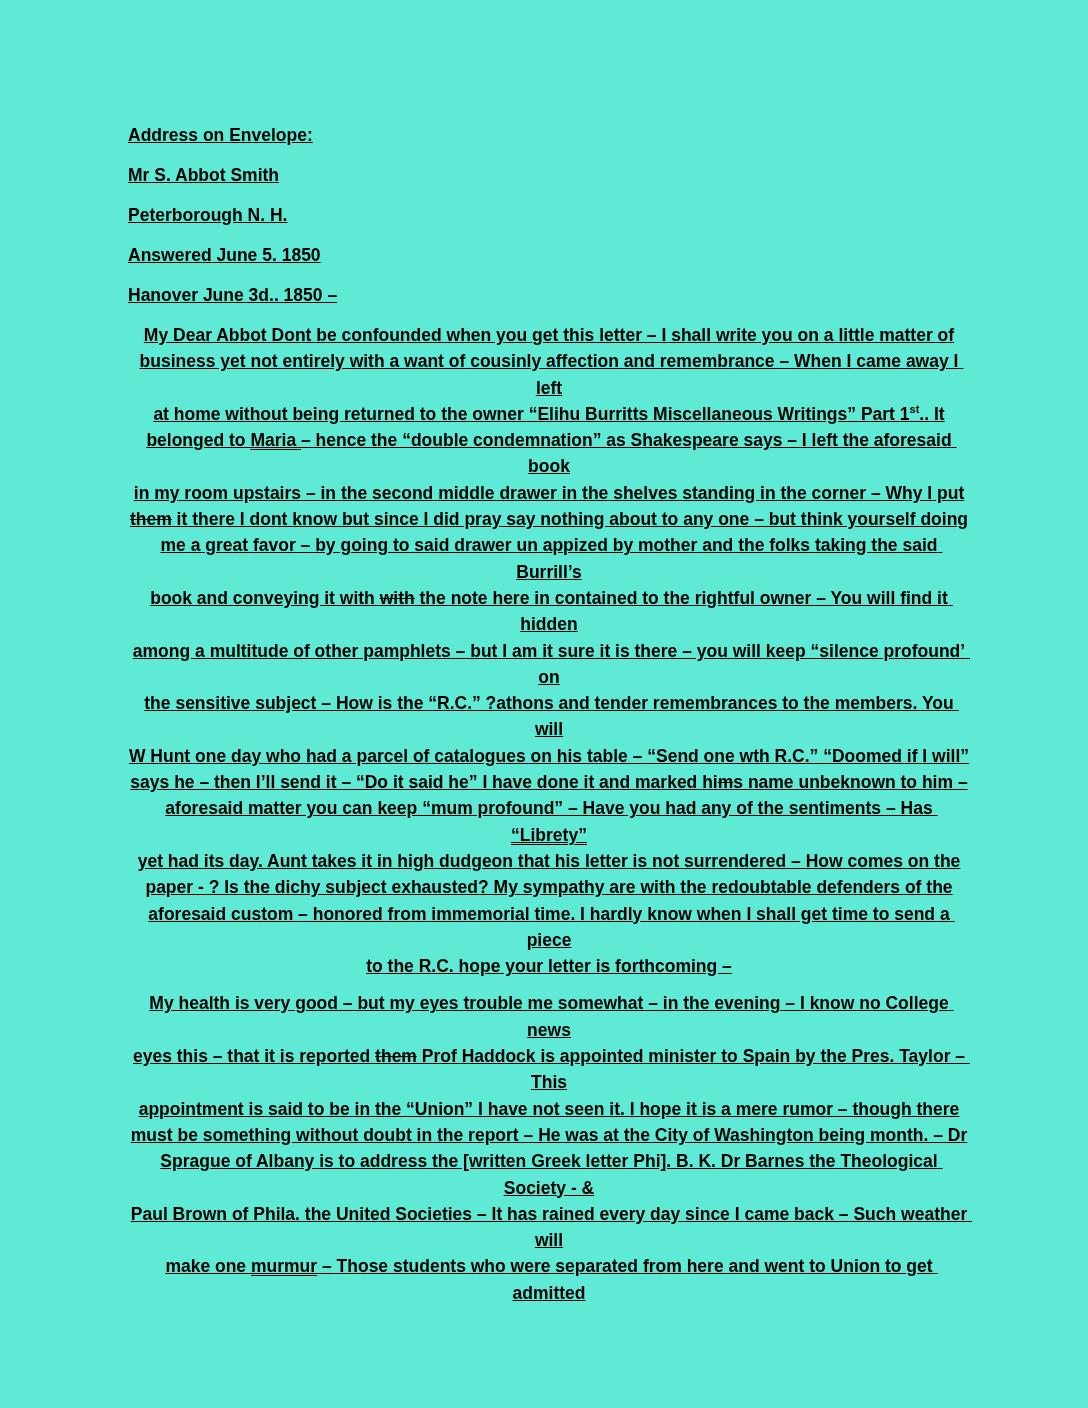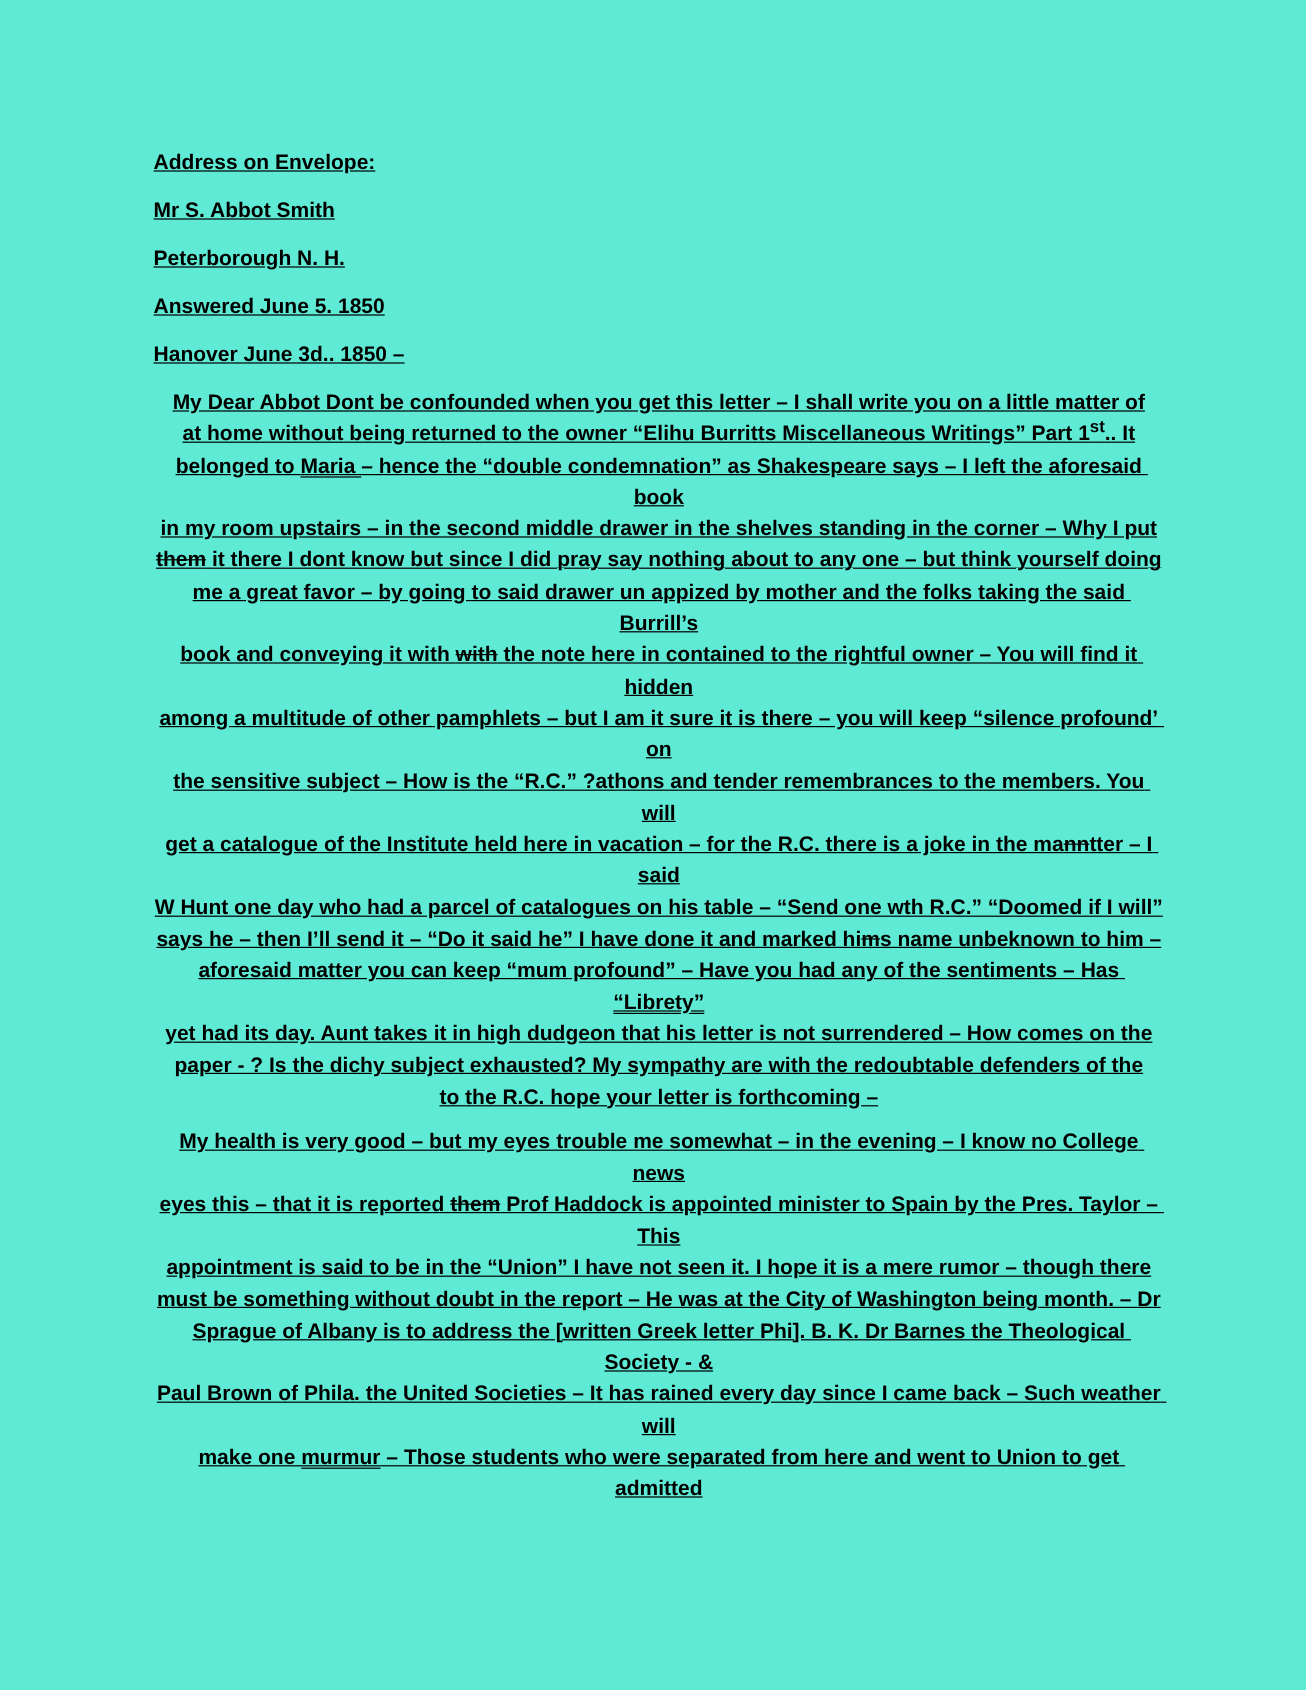--- a/index.html
+++ b/index.html
@@ -28,53 +28,54 @@
   }
   .line {
     line-height: 26.3px;
     white-space: pre-wrap;
     text-align: center;
   }
   .strike { text-decoration: line-through; }
   .und { text-decoration: underline; text-underline-offset: 3px; }
   .sup {
     vertical-align: super;
-    font-size: 14px;
+    font-size: 11px;
     line-height: 0;
     margin-top: 46px;
   }
 </style>
 </head>
 <body>
 
 <div class="sheet">
   <div>
       <div class="hline">Address on Envelope:</div>
       <div class="hline">Mr S. Abbot Smith</div>
       <div class="hline">Peterborough N. H.</div>
       <div class="hline">Answered June 5. 1850</div>
       <div class="hline">Hanover June 3d.. 1850 –</div>
     </div>
   <div>
       <div class="para">
         <div class="line"><span>My Dear Abbot Dont be confounded when you get this letter – I shall write you on a little matter of</span></div>
+        <div class="line"><span>business yet not entirely with a want of cousinly affection and remembrance – When I came away I left</span></div>
         <div class="line"><span>at home without being returned to the owner “Elihu Burritts Miscellaneous Writings” Part 1</span><sup class="sup">st</sup><span>.. It</span></div>
         <div class="line"><span>belonged to </span><span class="und">Maria </span><span>– hence the “double condemnation” as Shakespeare says – I left the aforesaid book</span></div>
         <div class="line"><span>in my room upstairs – in the second middle drawer in the shelves standing in the corner – Why I put</span></div>
         <div class="line"><span class="strike">them</span><span> it there I dont know but since I did pray say nothing about to any one – but think yourself doing</span></div>
         <div class="line"><span>me a great favor – by going to said drawer un appized by mother and the folks taking the said Burrill’s</span></div>
         <div class="line"><span>book and conveying it with </span><span class="strike">with</span><span> the note here in contained to the rightful owner – You will find it hidden</span></div>
         <div class="line"><span>among a multitude of other pamphlets – but I am it sure it is there – you will keep “silence profound’ on</span></div>
         <div class="line"><span>the sensitive subject – How is the “R.C.” ?athons and tender remembrances to the members. You will</span></div>
-        <div class="line"><span>get a catalogue of the Institute held here in vacation – for the R.C. there is a joke in the ma</span><span class="strike">nn</span><span>tter – I said</span></div>
         <div class="line"><span>W Hunt one day who had a parcel of catalogues on his table – “Send one wth R.C.” “Doomed if I will”</span></div>
         <div class="line"><span>says he – then I’ll send it – “Do it said he” I have done it and marked hi</span><span class="strike">m</span><span>s name unbeknown to him –</span></div>
         <div class="line"><span>aforesaid matter you can keep “mum profound” – Have you had any of the sentiments – Has </span><span class="und">“Librety”</span></div>
         <div class="line"><span>yet had its day. Aunt takes it in high dudgeon that his letter is not surrendered – How comes on the</span></div>
         <div class="line"><span>paper - ? Is the dichy subject exhausted? My sympathy are with the redoubtable defenders of the</span></div>
+        <div class="line"><span>aforesaid custom – honored from immemorial time. I hardly know when I shall get time to send a piece</span></div>
         <div class="line"><span>to the R.C. hope your letter is forthcoming –</span></div>
       </div>
       <div class="para">
         <div class="line"><span>My health is very good – but my eyes trouble me somewhat – in the evening – I know no College news</span></div>
         <div class="line"><span>eyes this – that it is reported </span><span class="strike">them</span><span> Prof Haddock is appointed minister to Spain by the Pres. Taylor – This</span></div>
         <div class="line"><span>appointment is said to be in the “Union” I have not seen it. I hope it is a mere rumor – though there</span></div>
         <div class="line"><span>must be something without doubt in the report – He was at the City of Washington being month. – Dr</span></div>
         <div class="line"><span>Sprague of Albany is to address the [written Greek letter Phi]. B. K. Dr Barnes the Theological Society - &amp;</span></div>
         <div class="line"><span>Paul Brown of Phila. the United Societies – It has rained every day since I came back – Such weather will</span></div>
         <div class="line"><span>make one </span><span class="und">murmur</span><span> – Those students who were separated from here and went to Union to get admitted</span></div>

